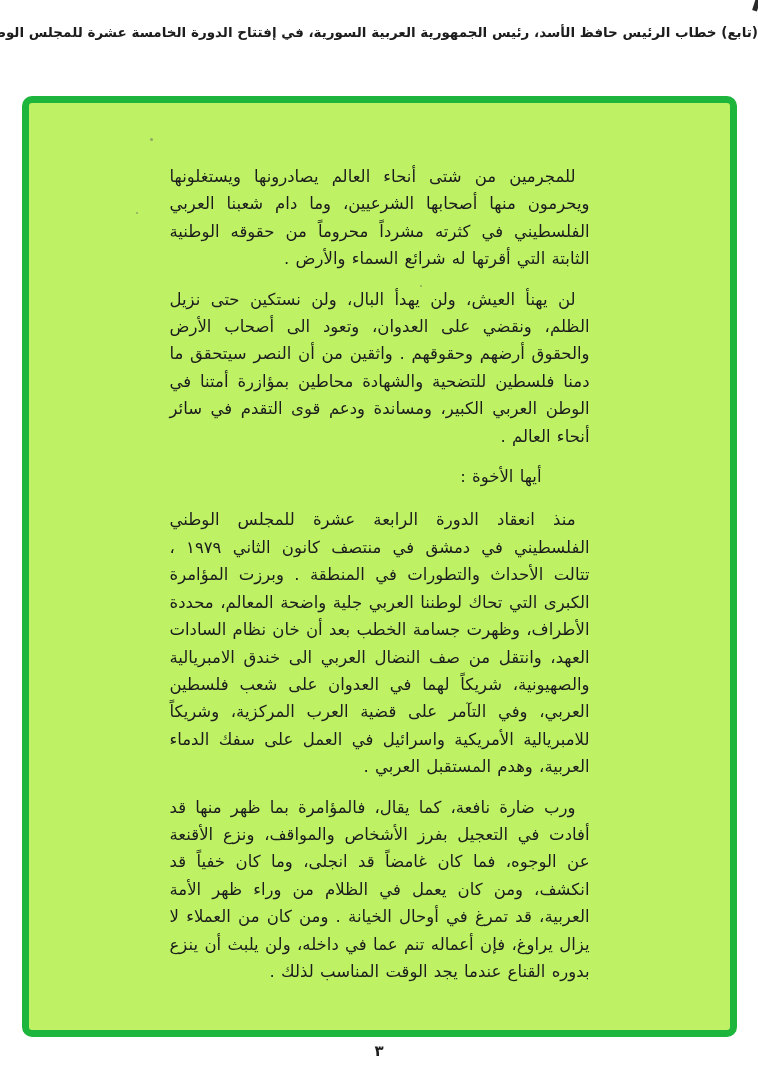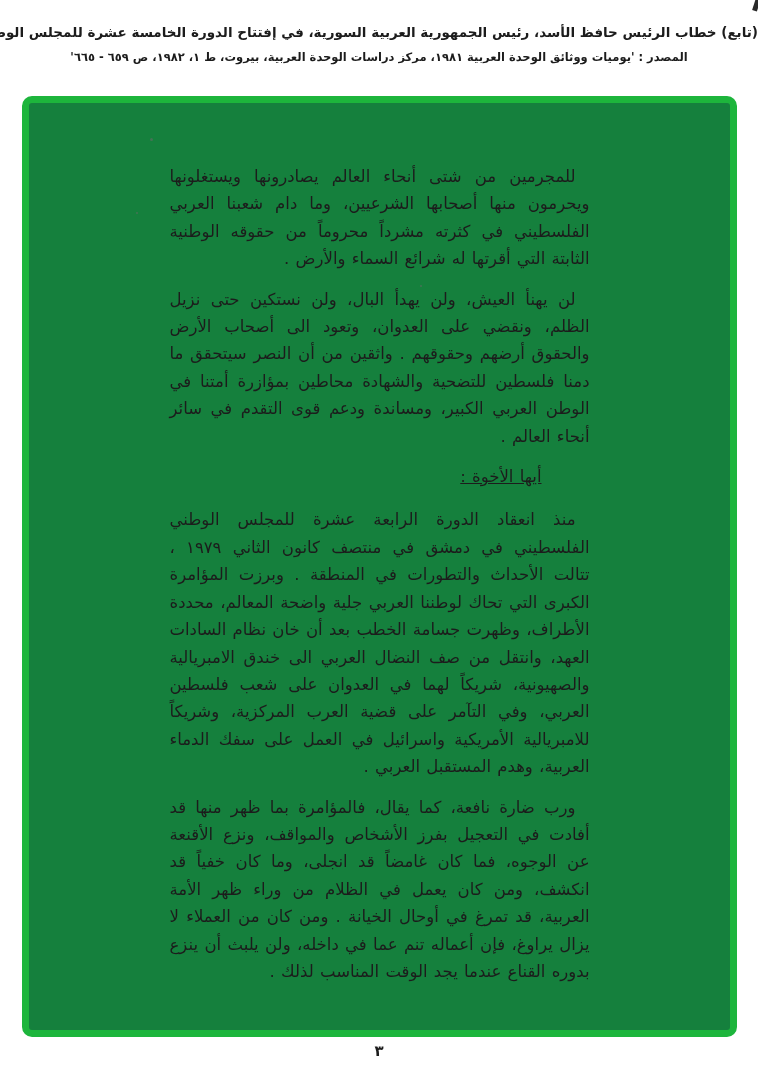--- a/index.html
+++ b/index.html
@@ -34,41 +34,40 @@
   }
   .frame {
     position: absolute;
     left: 22px;
     top: 96px;
     width: 715px;
     height: 941px;
     box-sizing: border-box;
     border: 7px solid #1db53c;
     border-radius: 10px;
-    background: #15803d;
+    background: #bef264;
   }
   .text-col {
     width: 420px;
     margin: 60px auto 0 auto;
     direction: rtl;
     text-align: justify;
   }
   .text-col p {
     margin: 0 0 13px 0;
     font-size: 16.5px;
     line-height: 27.4px;
     text-indent: 14px;
     word-spacing: 1px;
   }
   .salutation {
     text-indent: 0 !important;
     padding-right: 48px;
     margin: 8px 0 16px 0 !important;
     text-align: right;
-    text-decoration: underline;
   }
   .page-number {
     position: absolute;
     top: 1042px;
     left: 0;
     right: 0;
     text-align: center;
     font-size: 15px;
     font-weight: 700;
   }
@@ -91,21 +90,20 @@
   .speckle.s2 { left: 136px; top: 212px; width: 2px; height: 2px; }
   .speckle.s3 { left: 420px; top: 285px; width: 2px; height: 2px; }
 </style>
 </head>
 <body>
 
 <div class="page" style="color: rgb(28, 28, 28);">
 
   <header class="doc-header">
     <div class="doc-title">(تابع) خطاب الرئيس حافظ الأسد، رئيس الجمهورية العربية السورية، في إفتتاح الدورة الخامسة عشرة للمجلس الوطني الفلسطيني</div>
-    <div class="doc-source">المصدر : 'يوميات ووثائق الوحدة العربية ١٩٨١، مركز دراسات الوحدة العربية، بيروت، ط ١، ١٩٨٢، ص ٦٥٩ - ٦٦٥'</div>
   </header>
 
   <div class="frame" style="border-color: rgb(29, 181, 60);">
     <div class="text-col" lang="ar">
       <p>للمجرمين من شتى أنحاء العالم يصادرونها ويستغلونها ويحرمون منها أصحابها الشرعيين، وما دام شعبنا العربي الفلسطيني في كثرته مشرداً محروماً من حقوقه الوطنية الثابتة التي أقرتها له شرائع السماء والأرض .</p>
       <p>لن يهنأ العيش، ولن يهدأ البال، ولن نستكين حتى نزيل الظلم، ونقضي على العدوان، وتعود الى أصحاب الأرض والحقوق أرضهم وحقوقهم . واثقين من أن النصر سيتحقق ما دمنا فلسطين للتضحية والشهادة محاطين بمؤازرة أمتنا في الوطن العربي الكبير، ومساندة ودعم قوى التقدم في سائر أنحاء العالم .</p>
       <p class="salutation">أيها الأخوة :</p>
       <p>منذ انعقاد الدورة الرابعة عشرة للمجلس الوطني الفلسطيني في دمشق في منتصف كانون الثاني ١٩٧٩ ، تتالت الأحداث والتطورات في المنطقة . وبرزت المؤامرة الكبرى التي تحاك لوطننا العربي جلية واضحة المعالم، محددة الأطراف، وظهرت جسامة الخطب بعد أن خان نظام السادات العهد، وانتقل من صف النضال العربي الى خندق الامبريالية والصهيونية، شريكاً لهما في العدوان على شعب فلسطين العربي، وفي التآمر على قضية العرب المركزية، وشريكاً للامبريالية الأمريكية واسرائيل في العمل على سفك الدماء العربية، وهدم المستقبل العربي .</p>
       <p>ورب ضارة نافعة، كما يقال، فالمؤامرة بما ظهر منها قد أفادت في التعجيل بفرز الأشخاص والمواقف، ونزع الأقنعة عن الوجوه، فما كان غامضاً قد انجلى، وما كان خفياً قد انكشف، ومن كان يعمل في الظلام من وراء ظهر الأمة العربية، قد تمرغ في أوحال الخيانة . ومن كان من العملاء لا يزال يراوغ، فإن أعماله تنم عما في داخله، ولن يلبث أن ينزع بدوره القناع عندما يجد الوقت المناسب لذلك .</p>
     </div>

